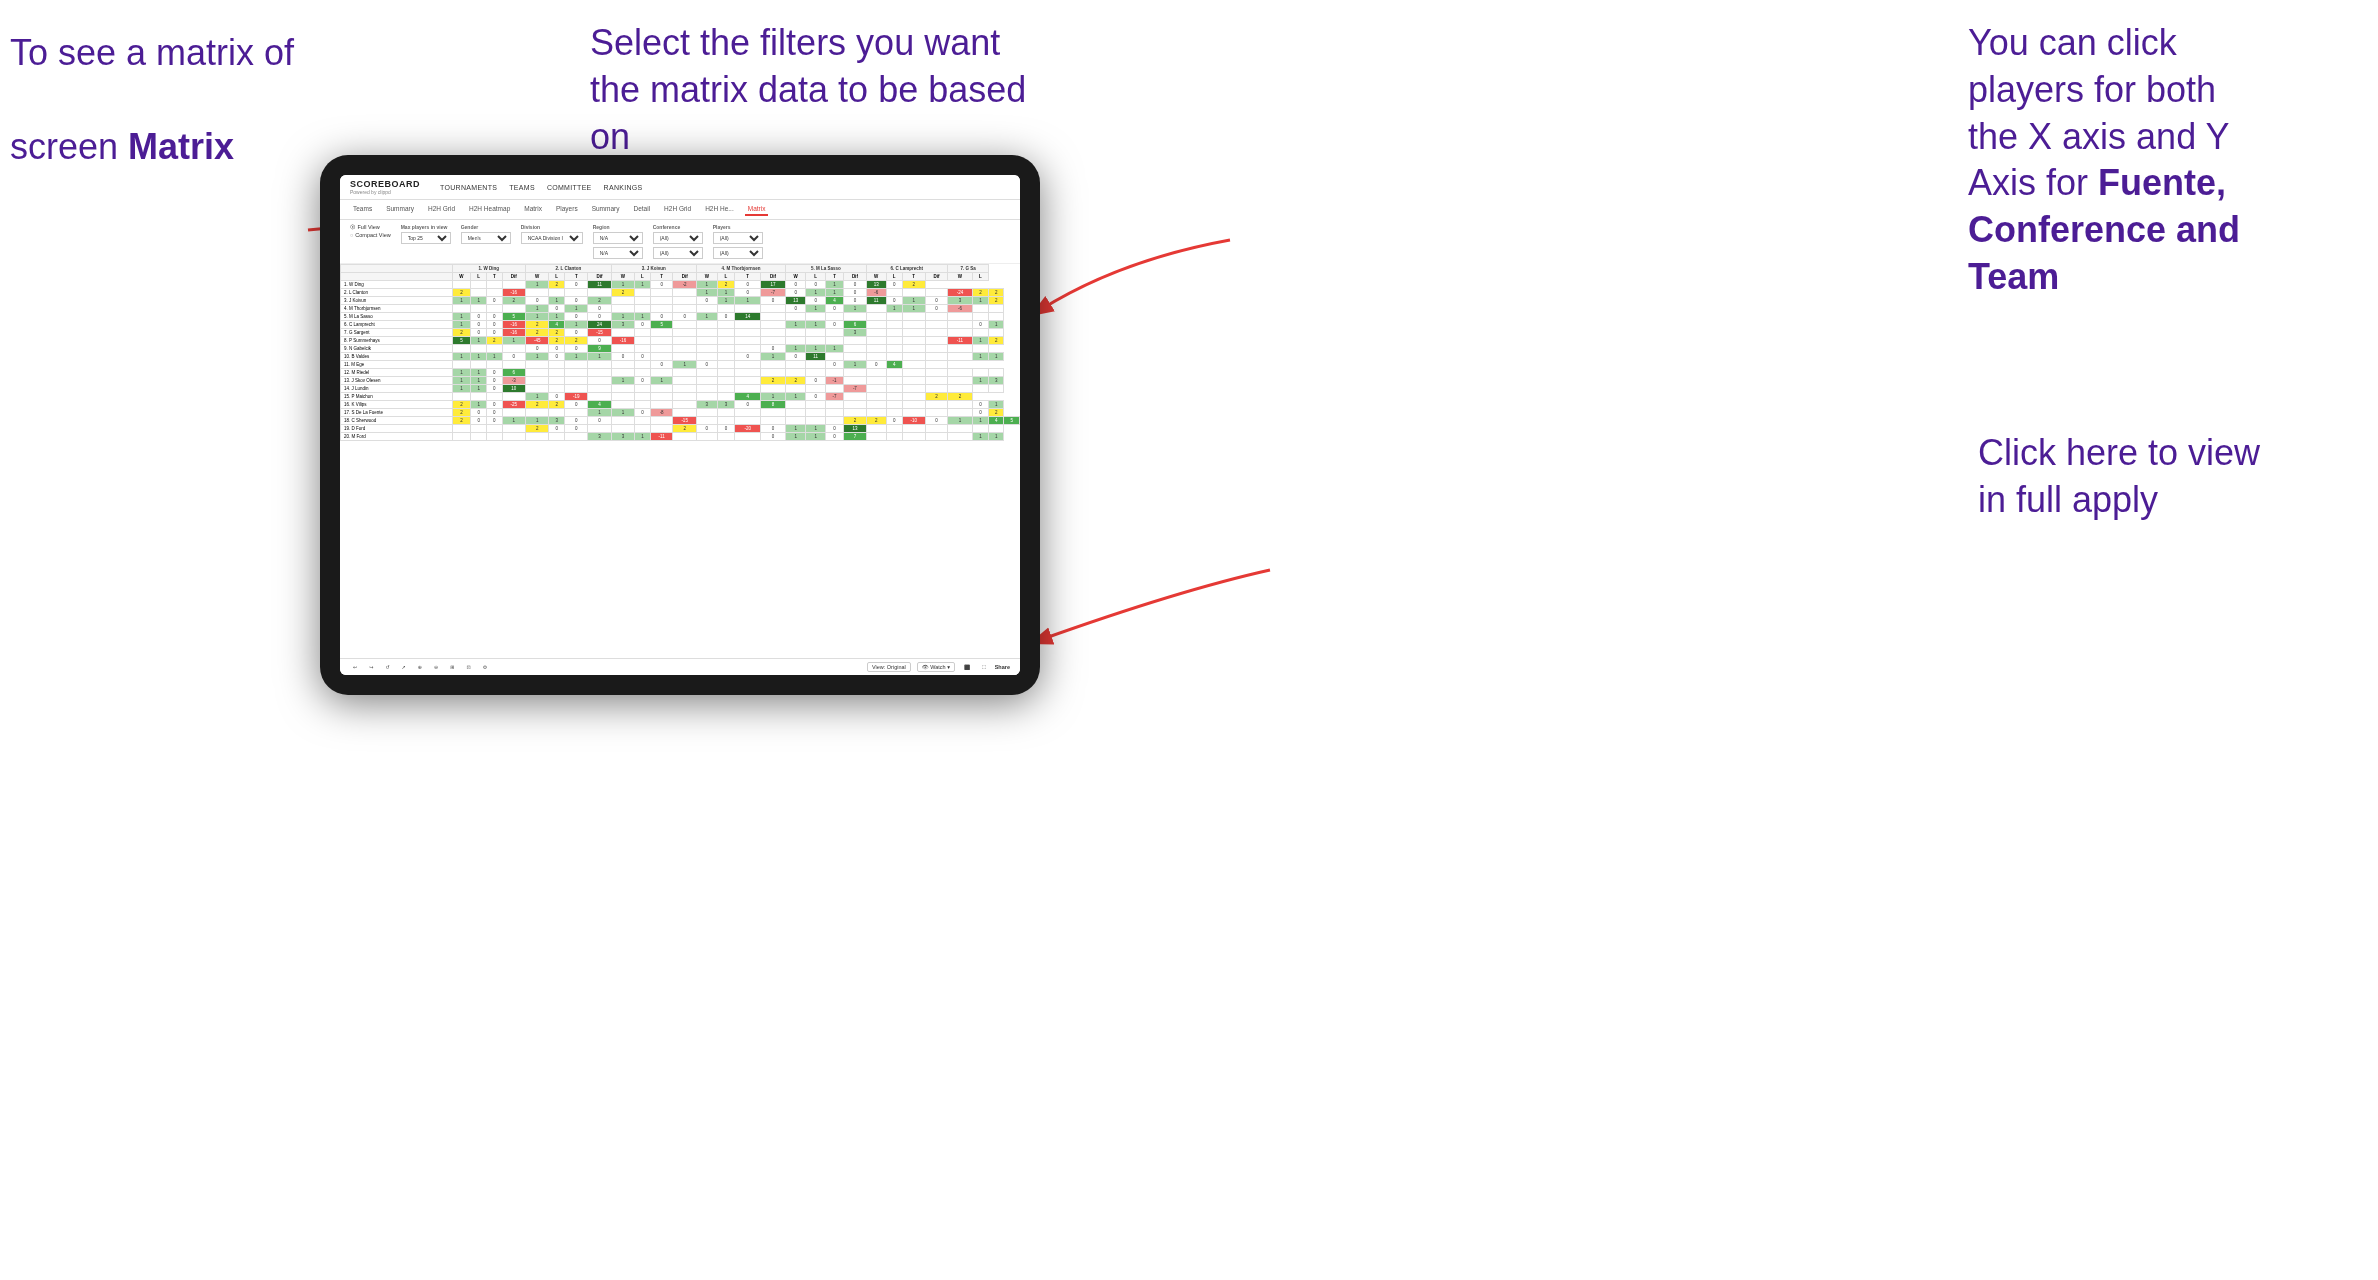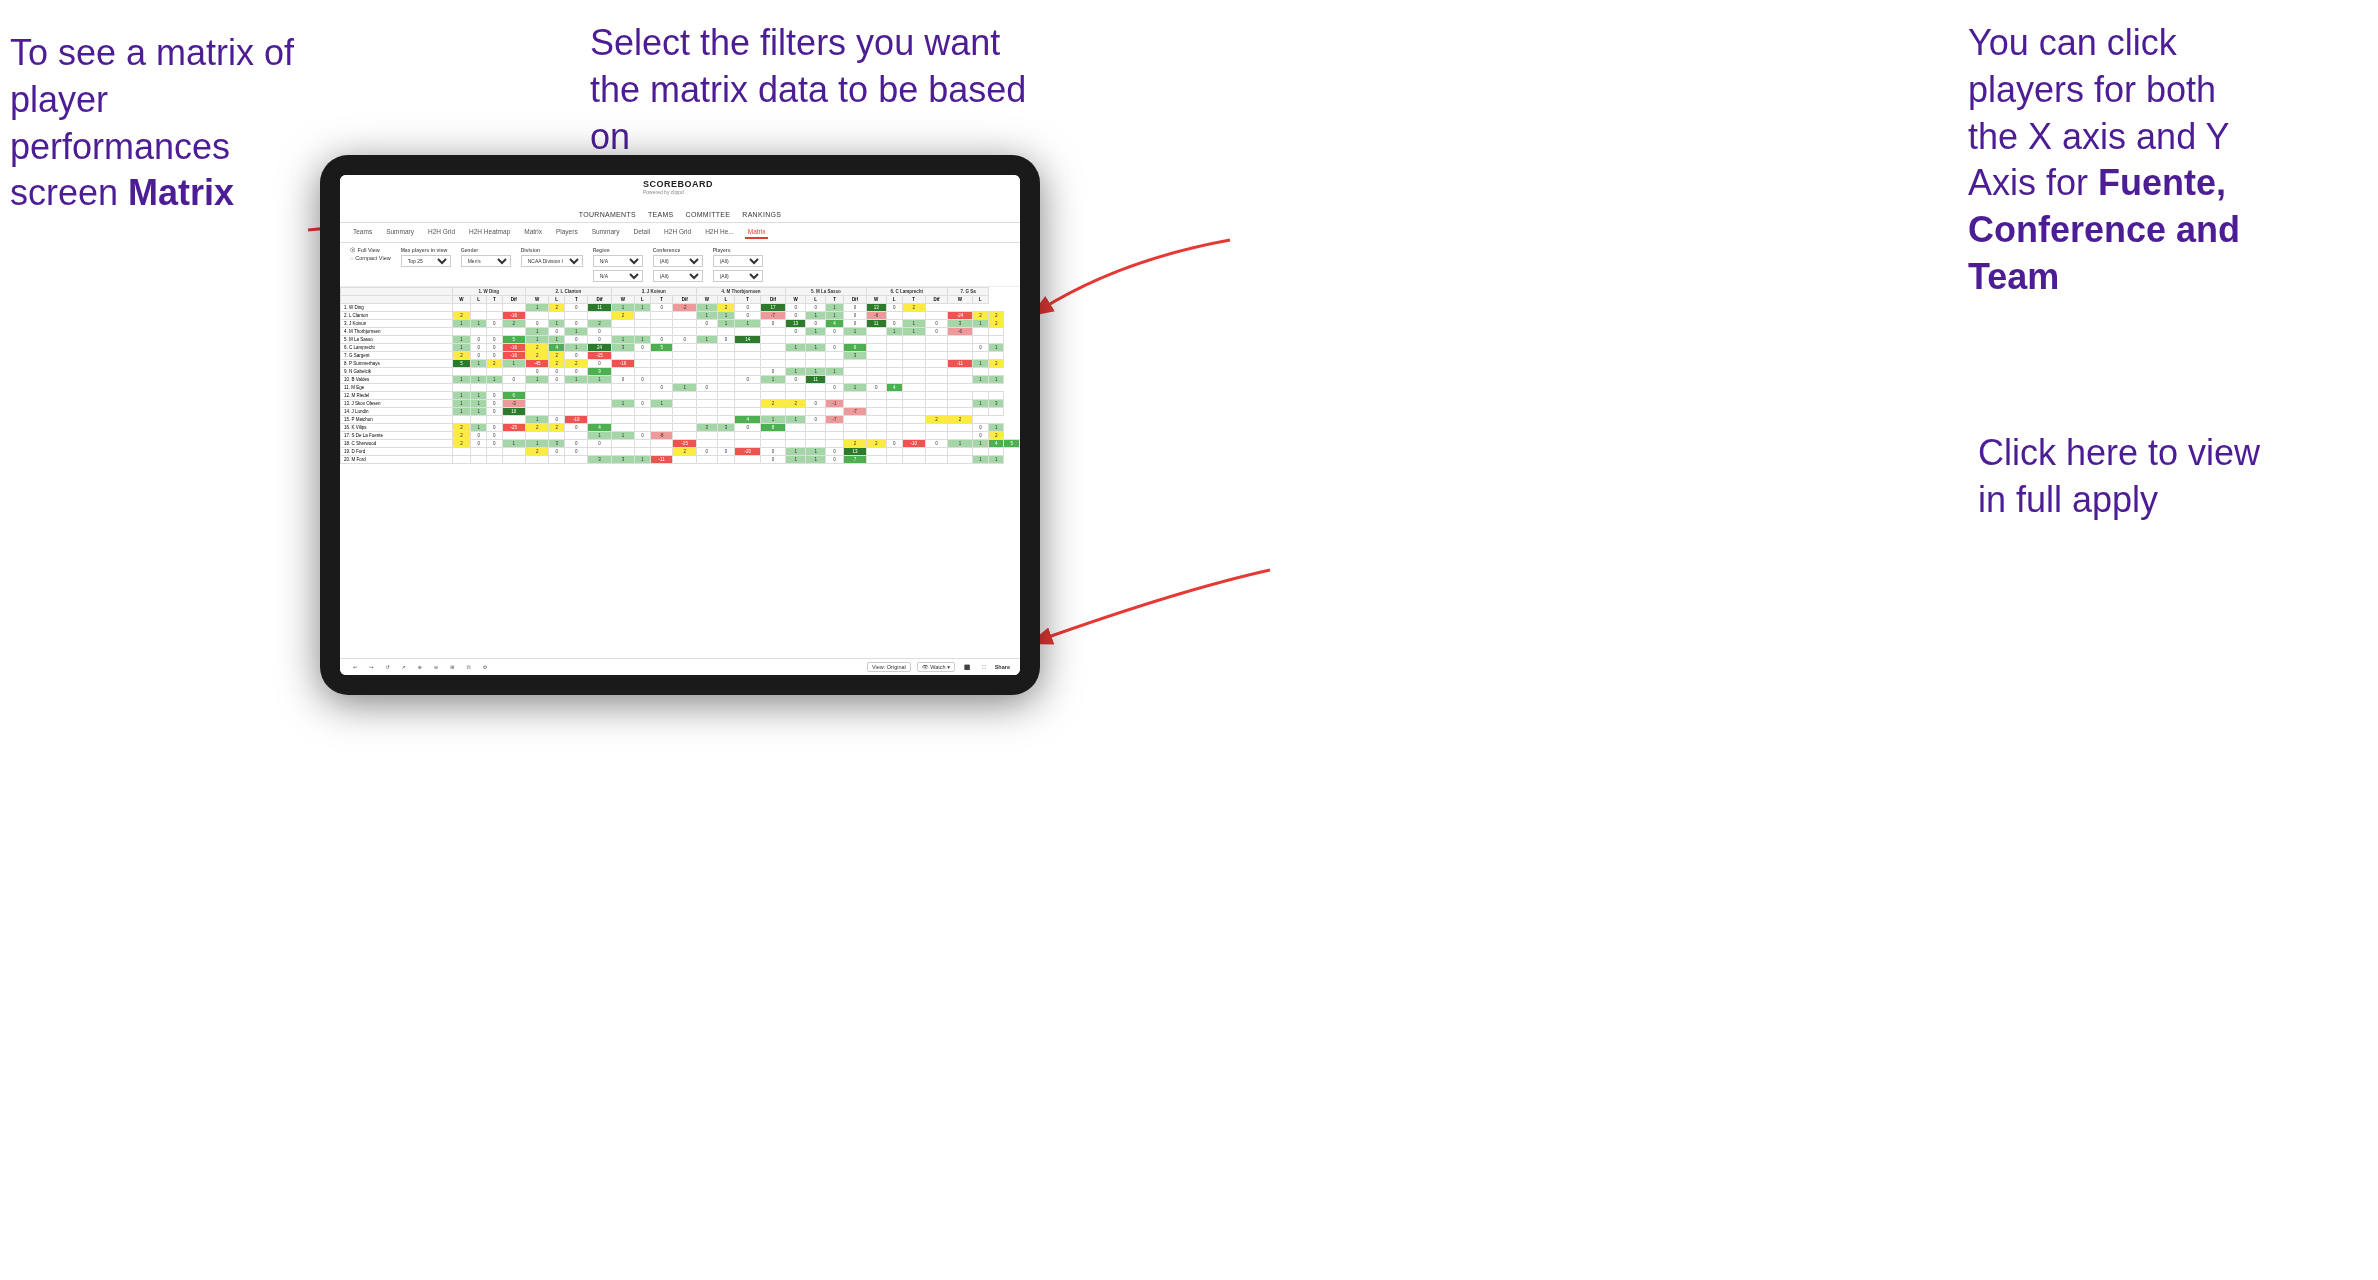--- a/index.html
+++ b/index.html
@@ -75,21 +75,20 @@
 
     
     .top-nav {
       background: #fff;
       border-bottom: 1px solid #ddd;
       padding: 4px 10px;
       display: flex;
       align-items: center;
       gap: 16px;
       flex-shrink: 0;
-      flex-direction: column;
     }
 
     .scoreboard-logo {
       display: flex;
       flex-direction: column;
       margin-right: 4px;
     }
 
     .scoreboard-logo .title {
       font-size: 9px;
@@ -295,21 +294,21 @@
       width: 2378px;
       height: 1280px;
       pointer-events: none;
     }
   </style>
 </head>
 <body>
 
 <div class="annotation" id="ann-left">
   <span>To see a matrix of</span><br>
-  <span>player performances</span><br>
+  <br>
   <span>screen </span><strong>Matrix</strong>
 </div>
 
 <div class="annotation" id="ann-center">
   <span>Select the filters you want the matrix data to be based on</span>
 </div>
 
 <div class="annotation" id="ann-right-top">
   <span>You  can click</span><br>
   <span>players for both</span><br>

